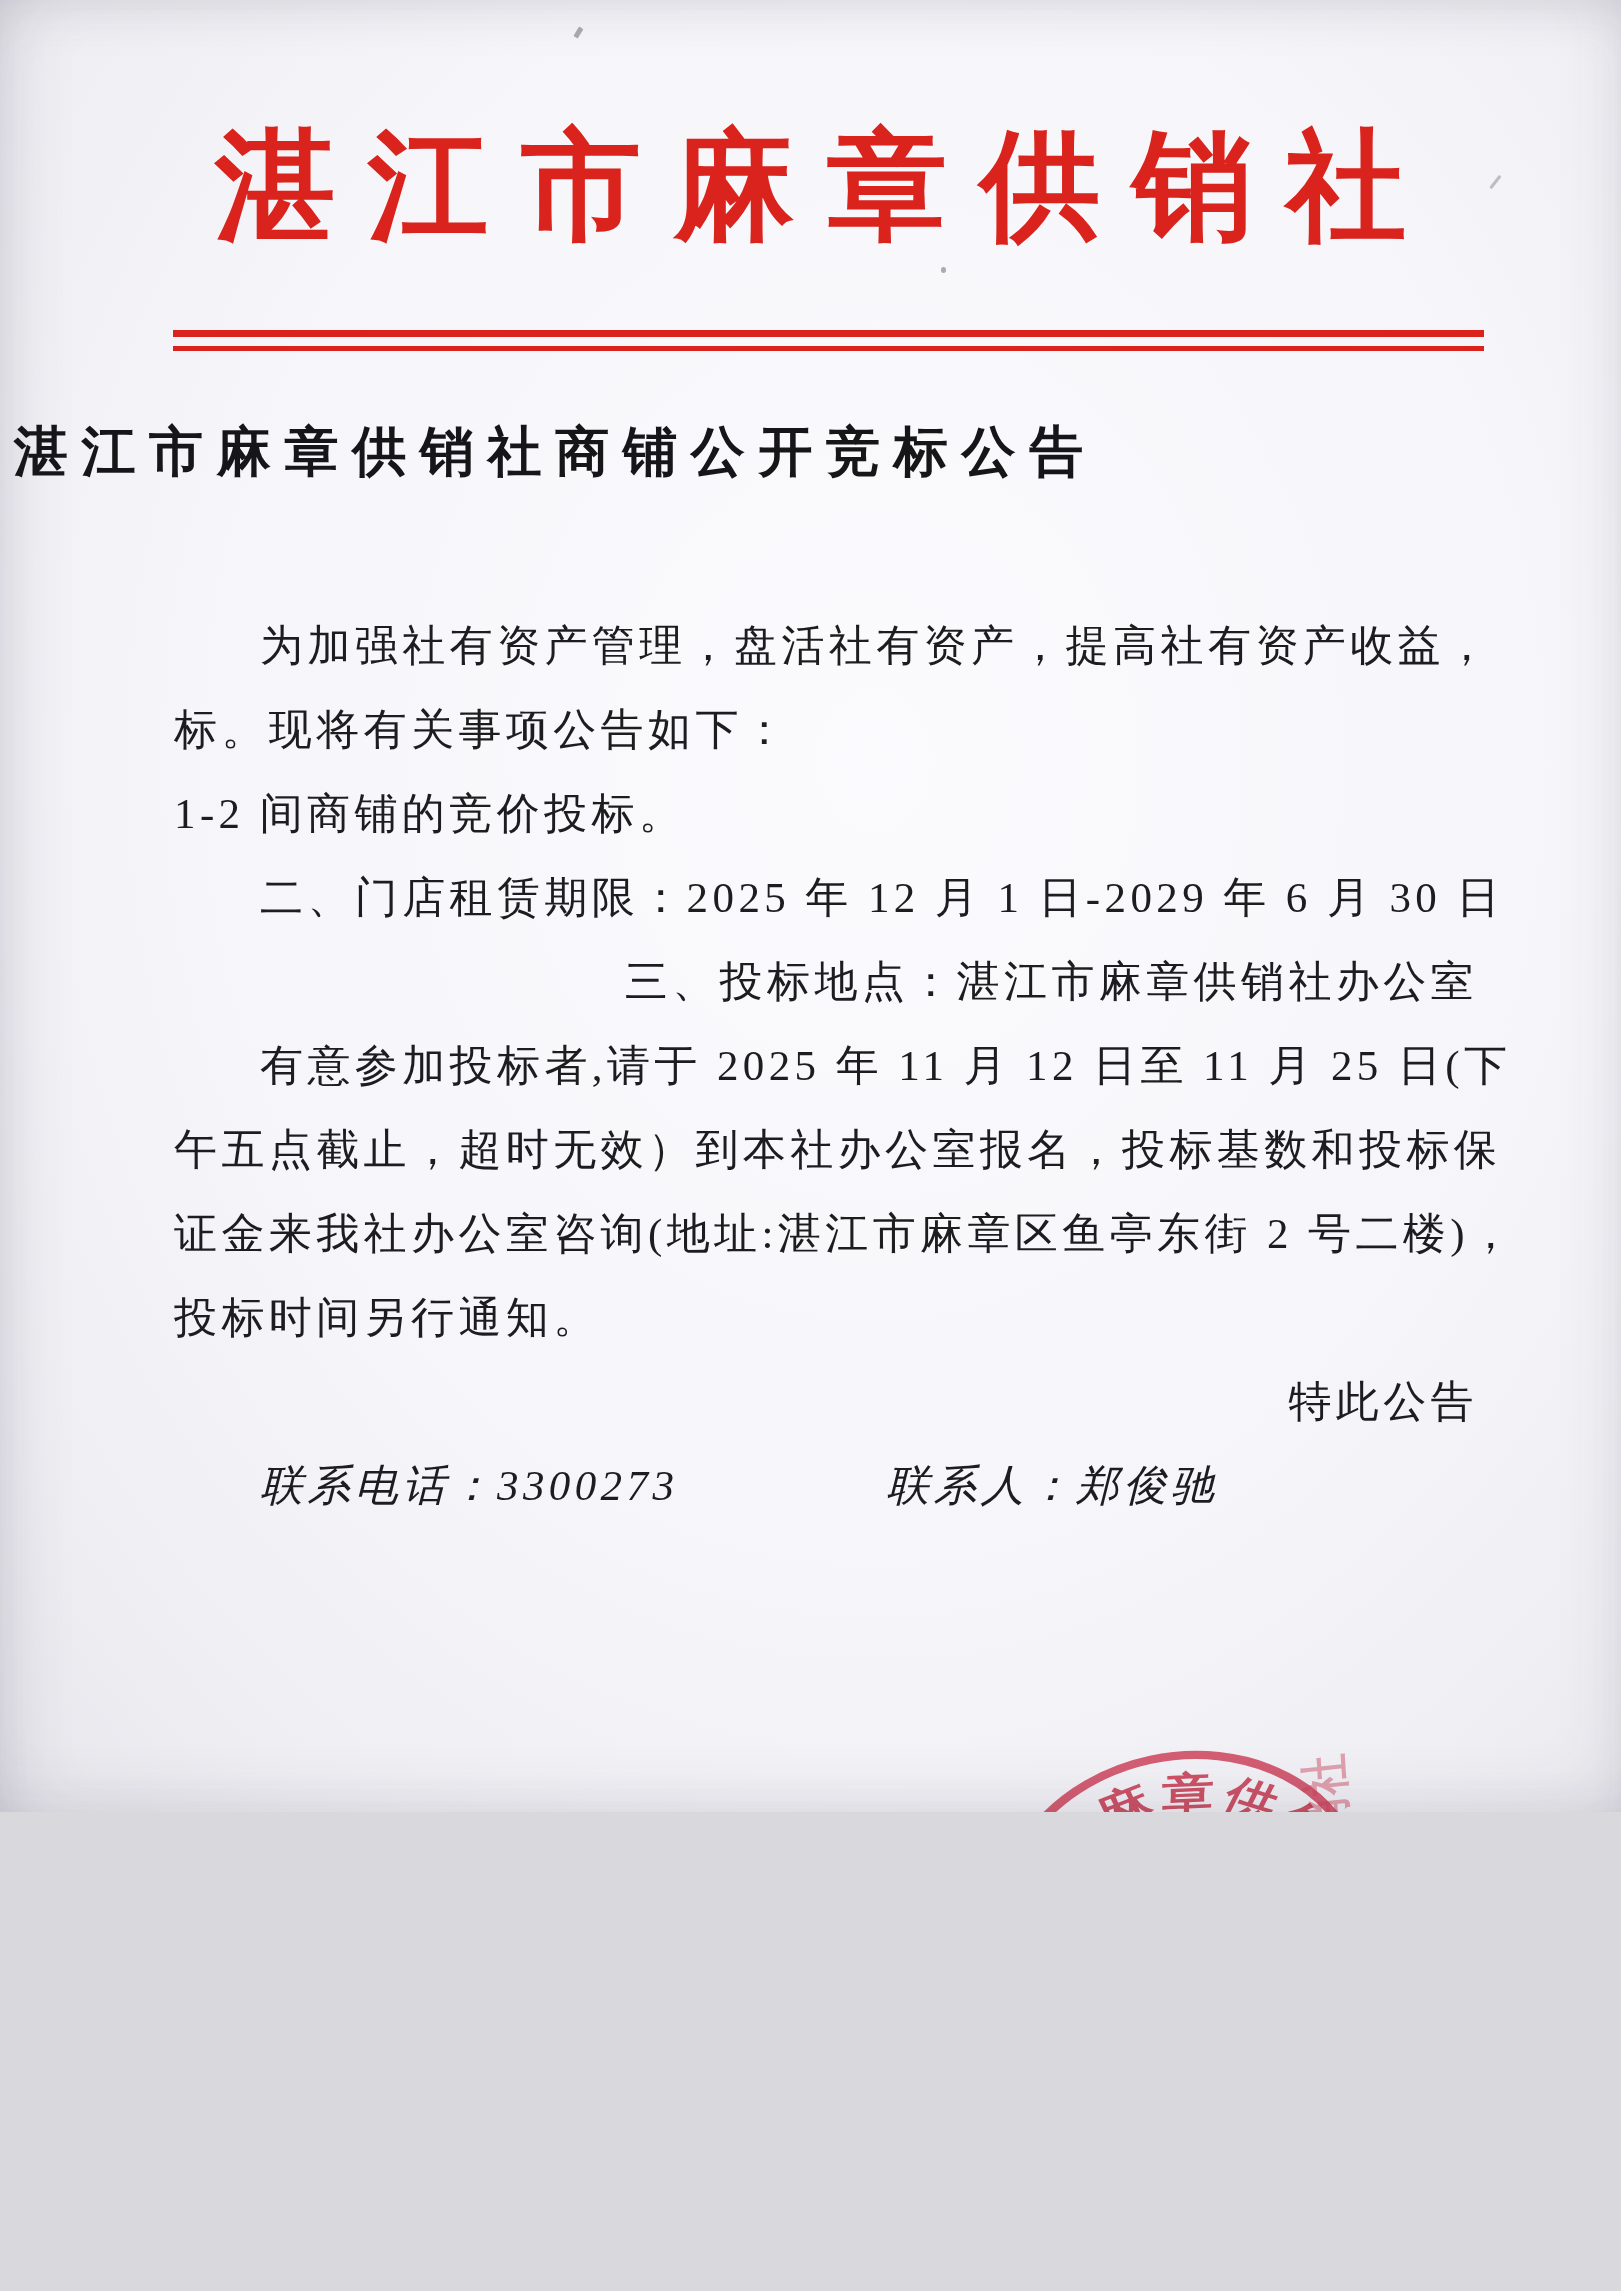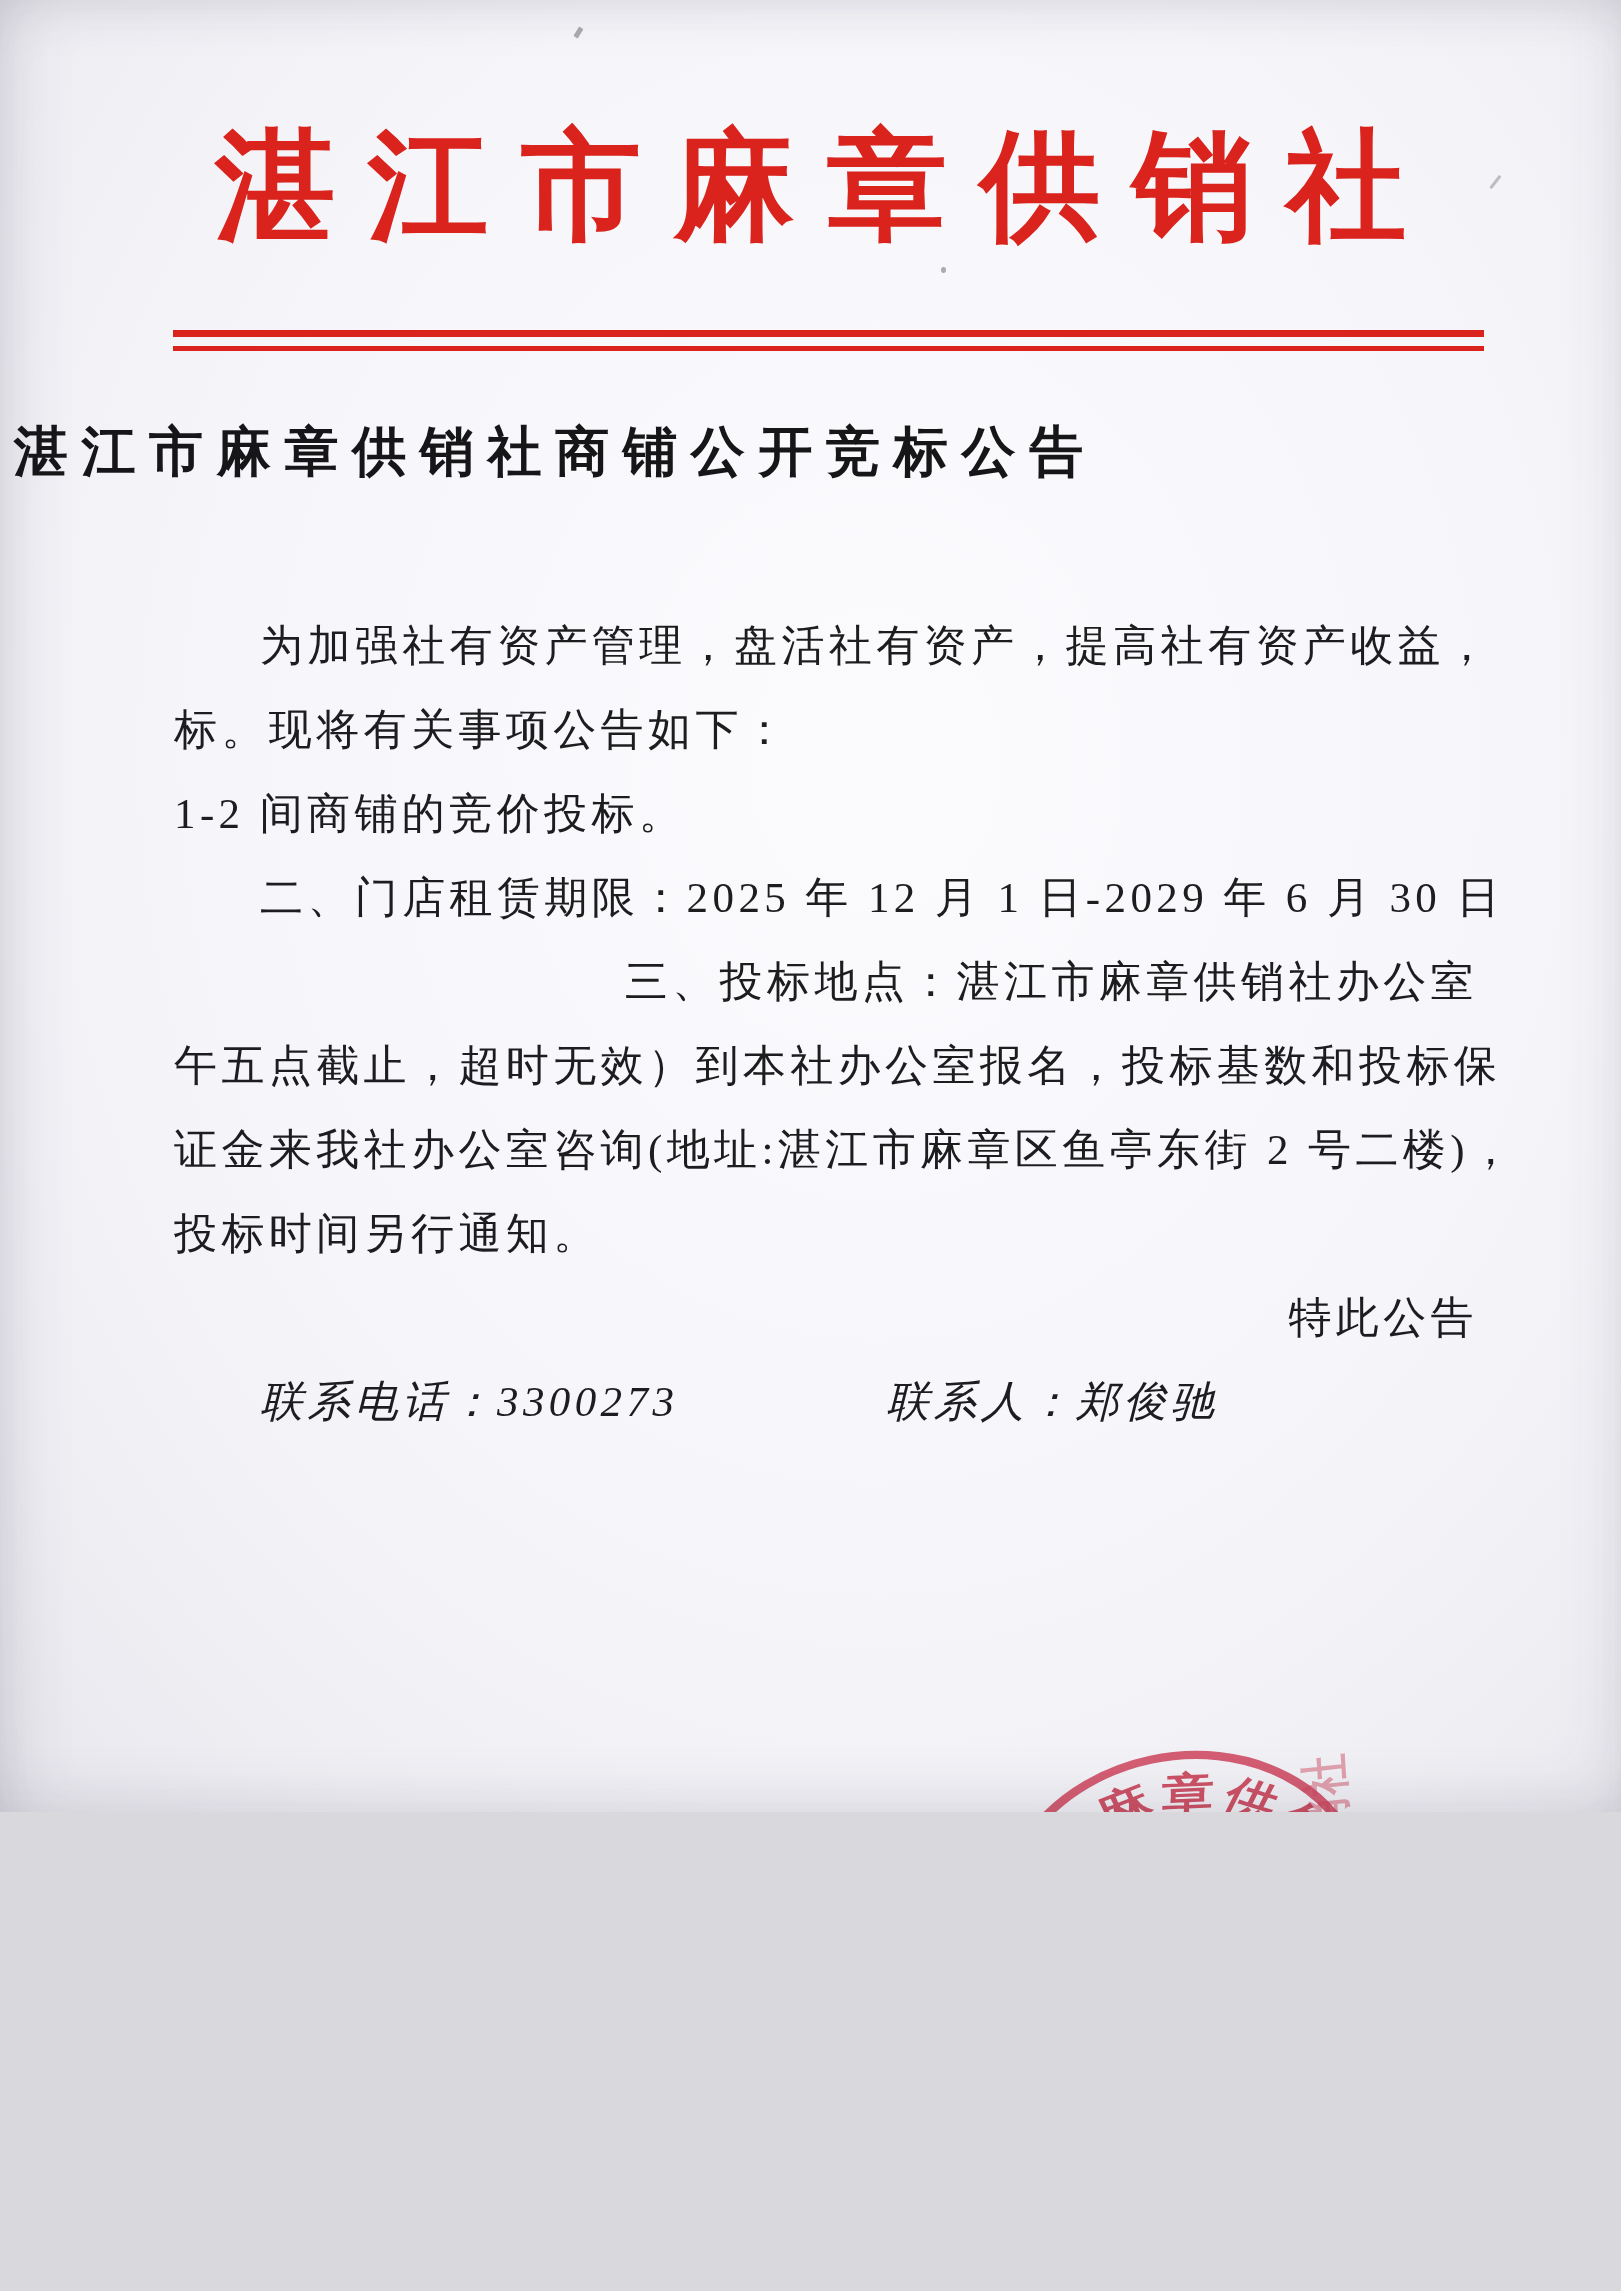--- a/index.html
+++ b/index.html
@@ -100,20 +100,21 @@
 
   <div class="doc-title">湛江市麻章供销社商铺公开竞标公告</div>
 
   <div class="body-block">
     <div>
         <div class="bline indent">为加强社有资产管理，盘活社有资产，提高社有资产收益，</div>
         <div class="bline">标。现将有关事项公告如下：</div>
         <div class="bline">1-2 间商铺的竞价投标。</div>
         <div class="bline indent">二、门店租赁期限：2025 年 12 月 1 日-2029 年 6 月 30 日</div>
         <div class="bline indent">三、投标地点：湛江市麻章供销社办公室</div>
+        <div class="bline indent">有意参加投标者,请于 2025 年 11 月 12 日至 11 月 25 日(下</div>
         <div class="bline">午五点截止，超时无效）到本社办公室报名，投标基数和投标保</div>
         <div class="bline">证金来我社办公室咨询(地址:湛江市麻章区鱼亭东街 2 号二楼)，</div>
         <div class="bline">投标时间另行通知。</div>
         <div class="bline indent">特此公告</div>
       </div>
     <div class="contact-row">
       <span>联系电话：</span><span>3300273</span><span class="contact-gap"></span><span>联系人：</span><span>郑俊驰</span>
     </div>
   </div>
 

